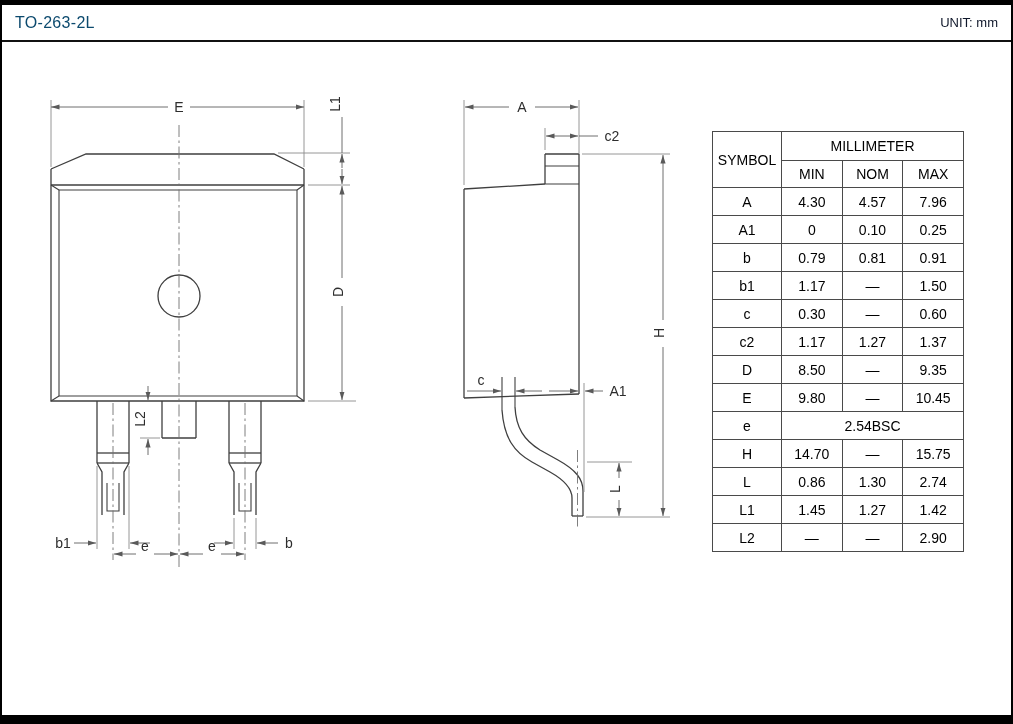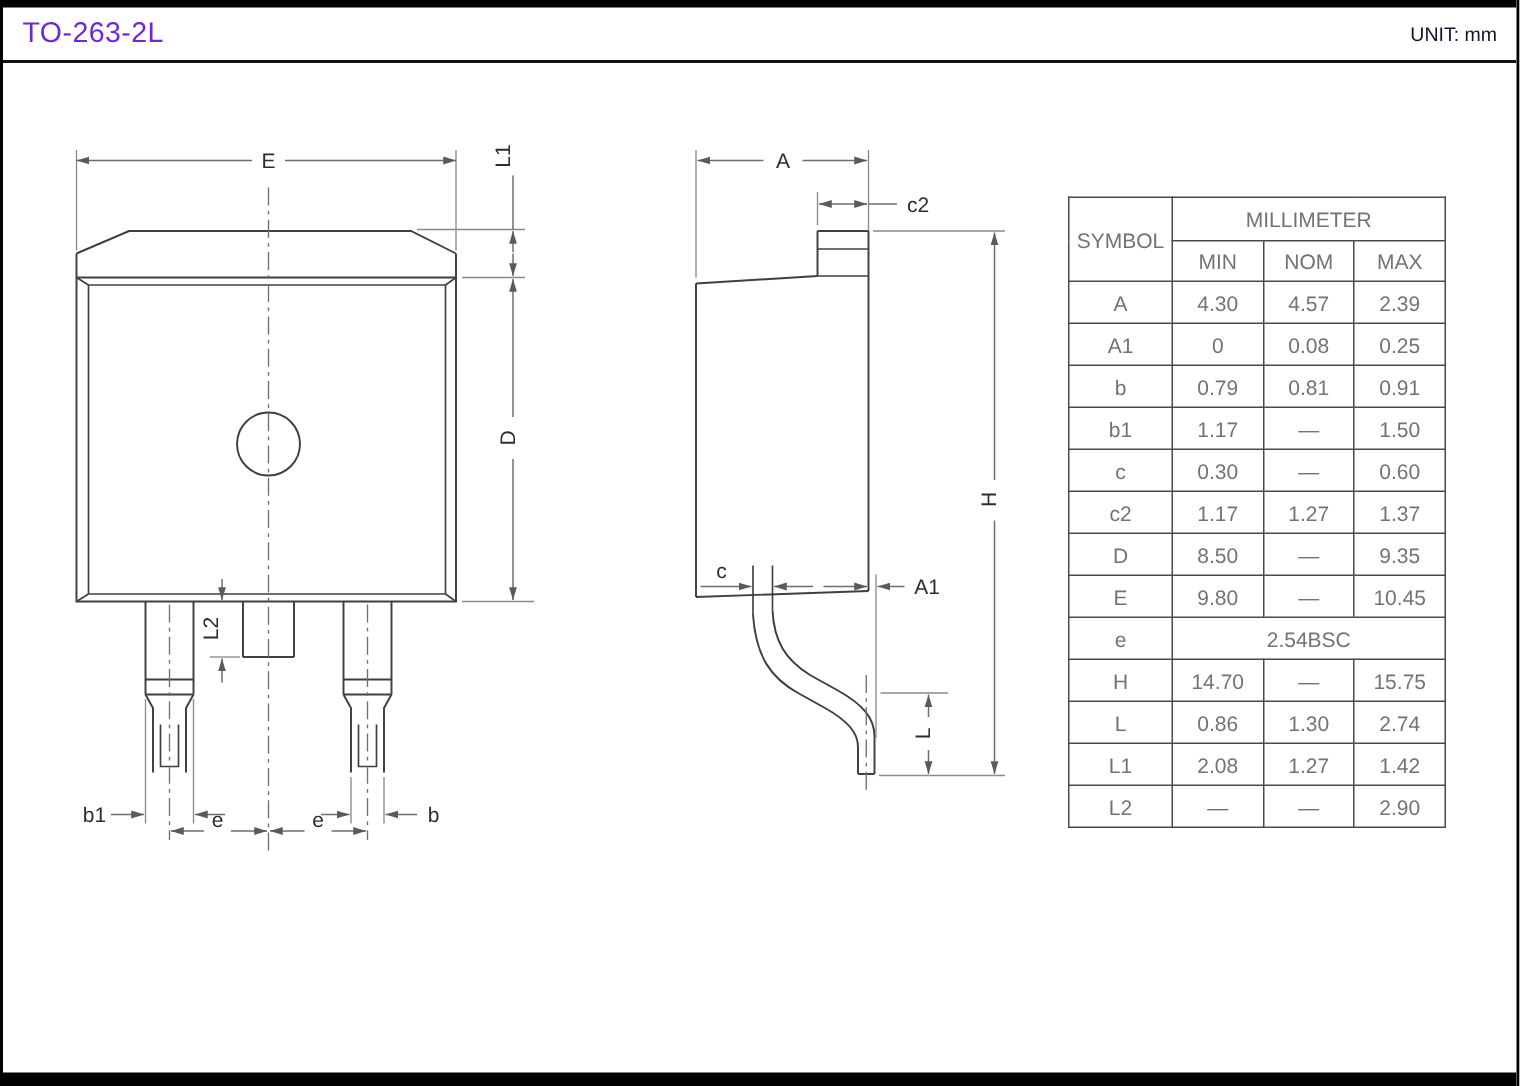--- a/index.html
+++ b/index.html
@@ -8,31 +8,31 @@
     font-family:"Liberation Sans", sans-serif;color:#222;overflow:hidden;
     box-sizing:border-box;border-left:2px solid #000;border-right:2px solid #000;
   }
   #topbar{position:absolute;left:0;top:0;width:100%;height:5px;background:#000;}
   #bottombar{position:absolute;left:0;bottom:0;width:100%;height:9px;background:#000;}
   #titlebar{
     position:absolute;left:0;top:5px;width:100%;height:37px;box-sizing:border-box;
     border-bottom:2px solid #111;display:flex;align-items:center;justify-content:space-between;
     padding:0 13px;
   }
-  #title{font-size:19px;color:#6d28d9;letter-spacing:.3px;}
+  #title{font-size:16px;color:#0c4a6e;letter-spacing:.3px;}
   #unit{font-size:13px;color:#0f172a;}
   svg text{font-family:"Liberation Sans", sans-serif;font-size:14px;fill:#2d2d2d;}
   .p{stroke:#3f3f3f;stroke-width:1.3;fill:none;}
   .p2{stroke:#3f3f3f;stroke-width:1.1;fill:none;}
   .d{stroke:#6e6e6e;stroke-width:1;fill:none;}
   .x{stroke:#8a8a8a;stroke-width:0.9;fill:none;}
   .cl{stroke:#707070;stroke-width:0.9;fill:none;stroke-dasharray:12 3.5 2.5 3.5;}
   #dimtable{
     position:absolute;left:710px;top:131px;width:252px;border-collapse:collapse;
-    table-layout:fixed;font-size:14px;color:#737373;text-align:center;
+    table-layout:fixed;font-size:14px;color:#000000;text-align:center;
   }
   #dimtable td,#dimtable th{
     border:1.2px solid #4a4a4a;padding:0;font-weight:normal;height:27px;
     overflow:hidden;white-space:nowrap;
   }
   #dimtable .hrow1 th{height:28px;}
   #dimtable .hrow2 th{height:26px;}
 </style>
 </head>
 <body>
@@ -226,26 +226,26 @@
     </tr>
     <tr class="hrow2">
       <th style="width:63px">MIN</th>
       <th style="width:61px">NOM</th>
       <th style="width:60px">MAX</th>
     </tr>
     <tr>
       <td>A</td>
       <td>4.30</td>
       <td>4.57</td>
-      <td>2.39</td>
+      <td>7.96</td>
     </tr>
     <tr>
       <td>A1</td>
       <td>0</td>
-      <td>0.08</td>
+      <td>0.10</td>
       <td>0.25</td>
     </tr>
     <tr>
       <td>b</td>
       <td>0.79</td>
       <td>0.81</td>
       <td>0.91</td>
     </tr>
     <tr>
       <td>b1</td>
@@ -288,21 +288,21 @@
       <td>15.75</td>
     </tr>
     <tr>
       <td>L</td>
       <td>0.86</td>
       <td>1.30</td>
       <td>2.74</td>
     </tr>
     <tr>
       <td>L1</td>
-      <td>2.08</td>
+      <td>1.45</td>
       <td>1.27</td>
       <td>1.42</td>
     </tr>
     <tr>
       <td>L2</td>
       <td>—</td>
       <td>—</td>
       <td>2.90</td>
     </tr>
   </tbody>

